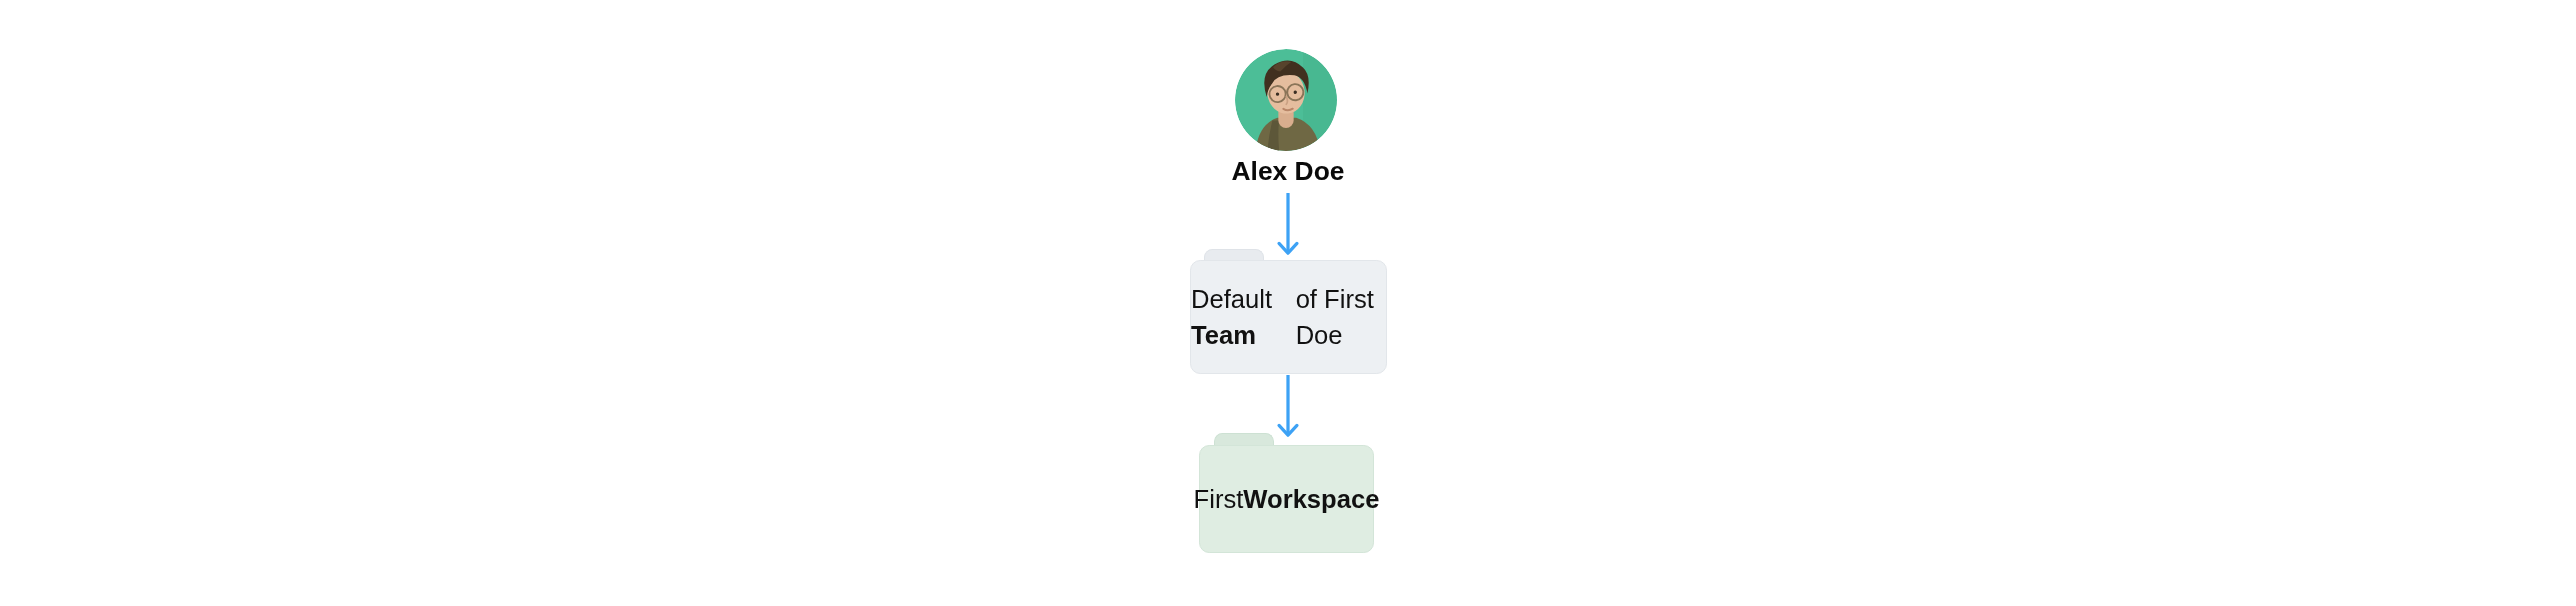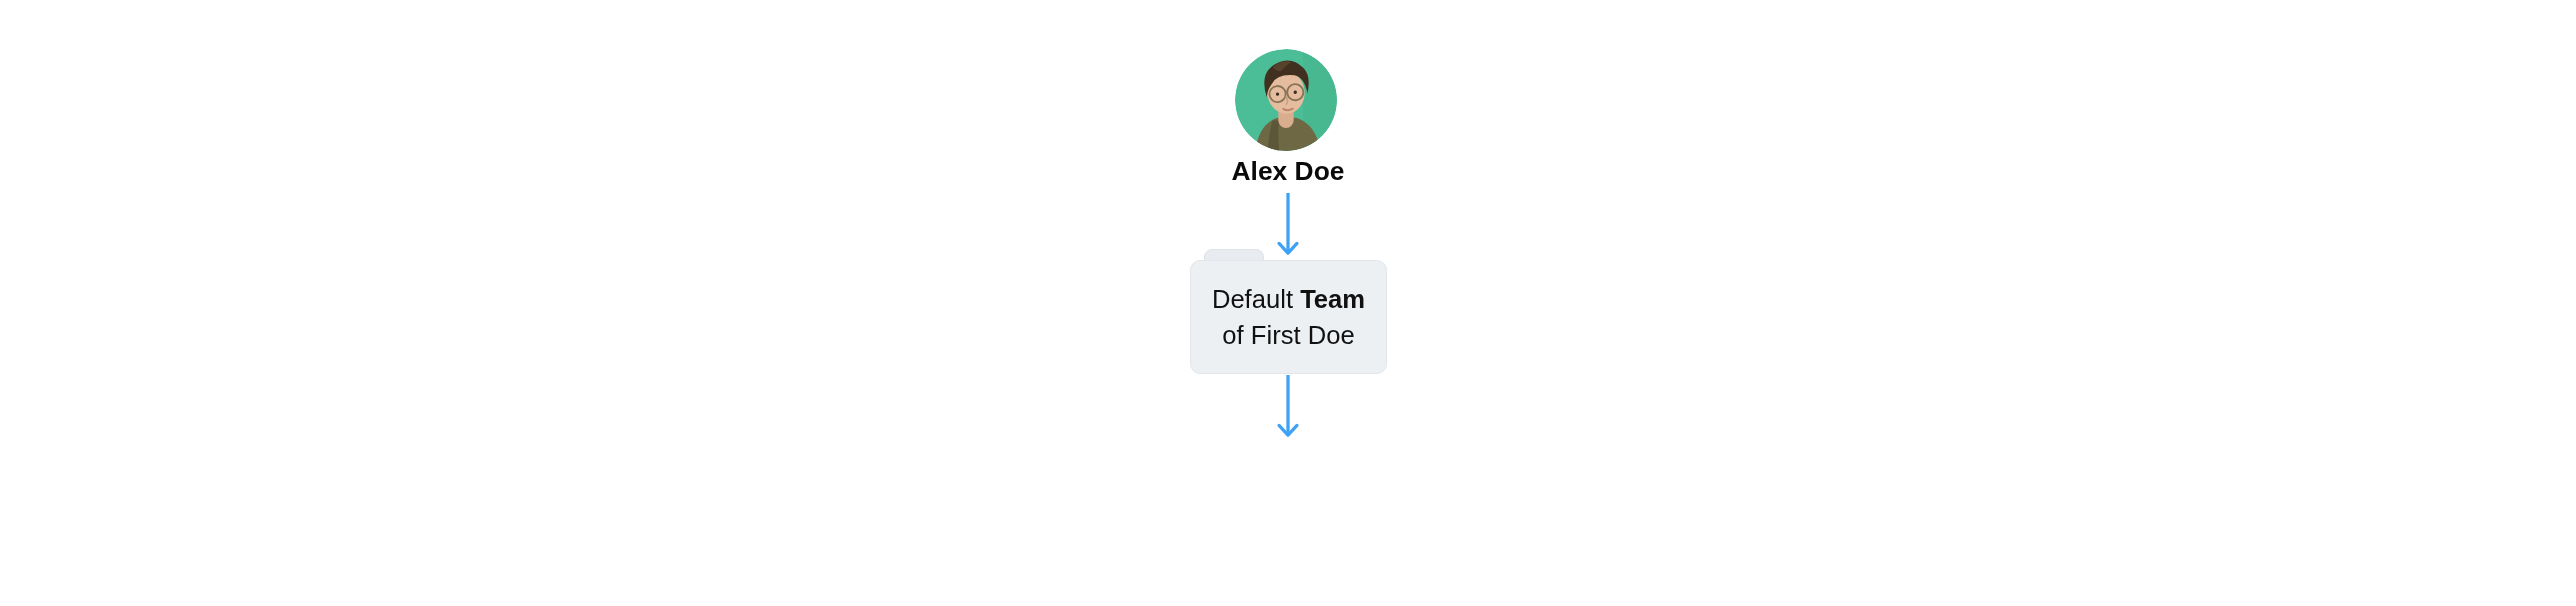--- a/index.html
+++ b/index.html
@@ -30,21 +30,21 @@
   .folder .tab {
     position: absolute; top: 0; width: 60px; height: 36px;
     border-radius: 8.5px 8.5px 0 0;
   }
   .folder-team .tab { left: 13.6px; background: #e8ebef; border: 0.9px solid #dfe3e8; border-bottom: none; }
   .folder-workspace .tab { left: 14.5px; background: #d8e8dc; border: 0.9px solid #cde1d3; border-bottom: none; }
 
   .folder .body {
     position: absolute; left: 0; right: 0; bottom: 0;
     border-radius: 10.2px;
-    display: flex; flex-direction: column; align-items: center; justify-content: center;
+    display: flex; align-items: center; justify-content: center;
     font-size: 25.6px; line-height: 36px; text-align: left; color: #111111;
   }
   .folder-team .body { top: 11px; background: #edf0f3; border: 0.9px solid #e2e6ea; }
   .folder-workspace .body { top: 12px; background: #dfede2; border: 0.9px solid #d3e5d8; }
 
   .folder .body b { font-weight: 700; }
 </style>
 </head>
 <body>
 
@@ -99,15 +99,22 @@
       <span><span>Default </span><b>Team</b></span>
       <span>of First Doe</span>
     </div>
   </div>
 
   <svg class="connector connector-2" viewBox="0 0 28 75">
     <line x1="14" y1="0" x2="14" y2="70" stroke="#3da2f5" stroke-width="3.8"></line>
     <polyline points="3.5,59 14,70.5 24.5,59" fill="none" stroke="#3da2f5" stroke-width="3.8" stroke-linecap="round" stroke-linejoin="round"></polyline>
   </svg>
 
+  <div class="folder folder-workspace">
+    <div class="tab"></div>
+    <div class="body">
+      <span>First</span>
+      <b>Workspace</b>
+    </div>
+  </div>
 
 </div>
 
 
 </body></html>

